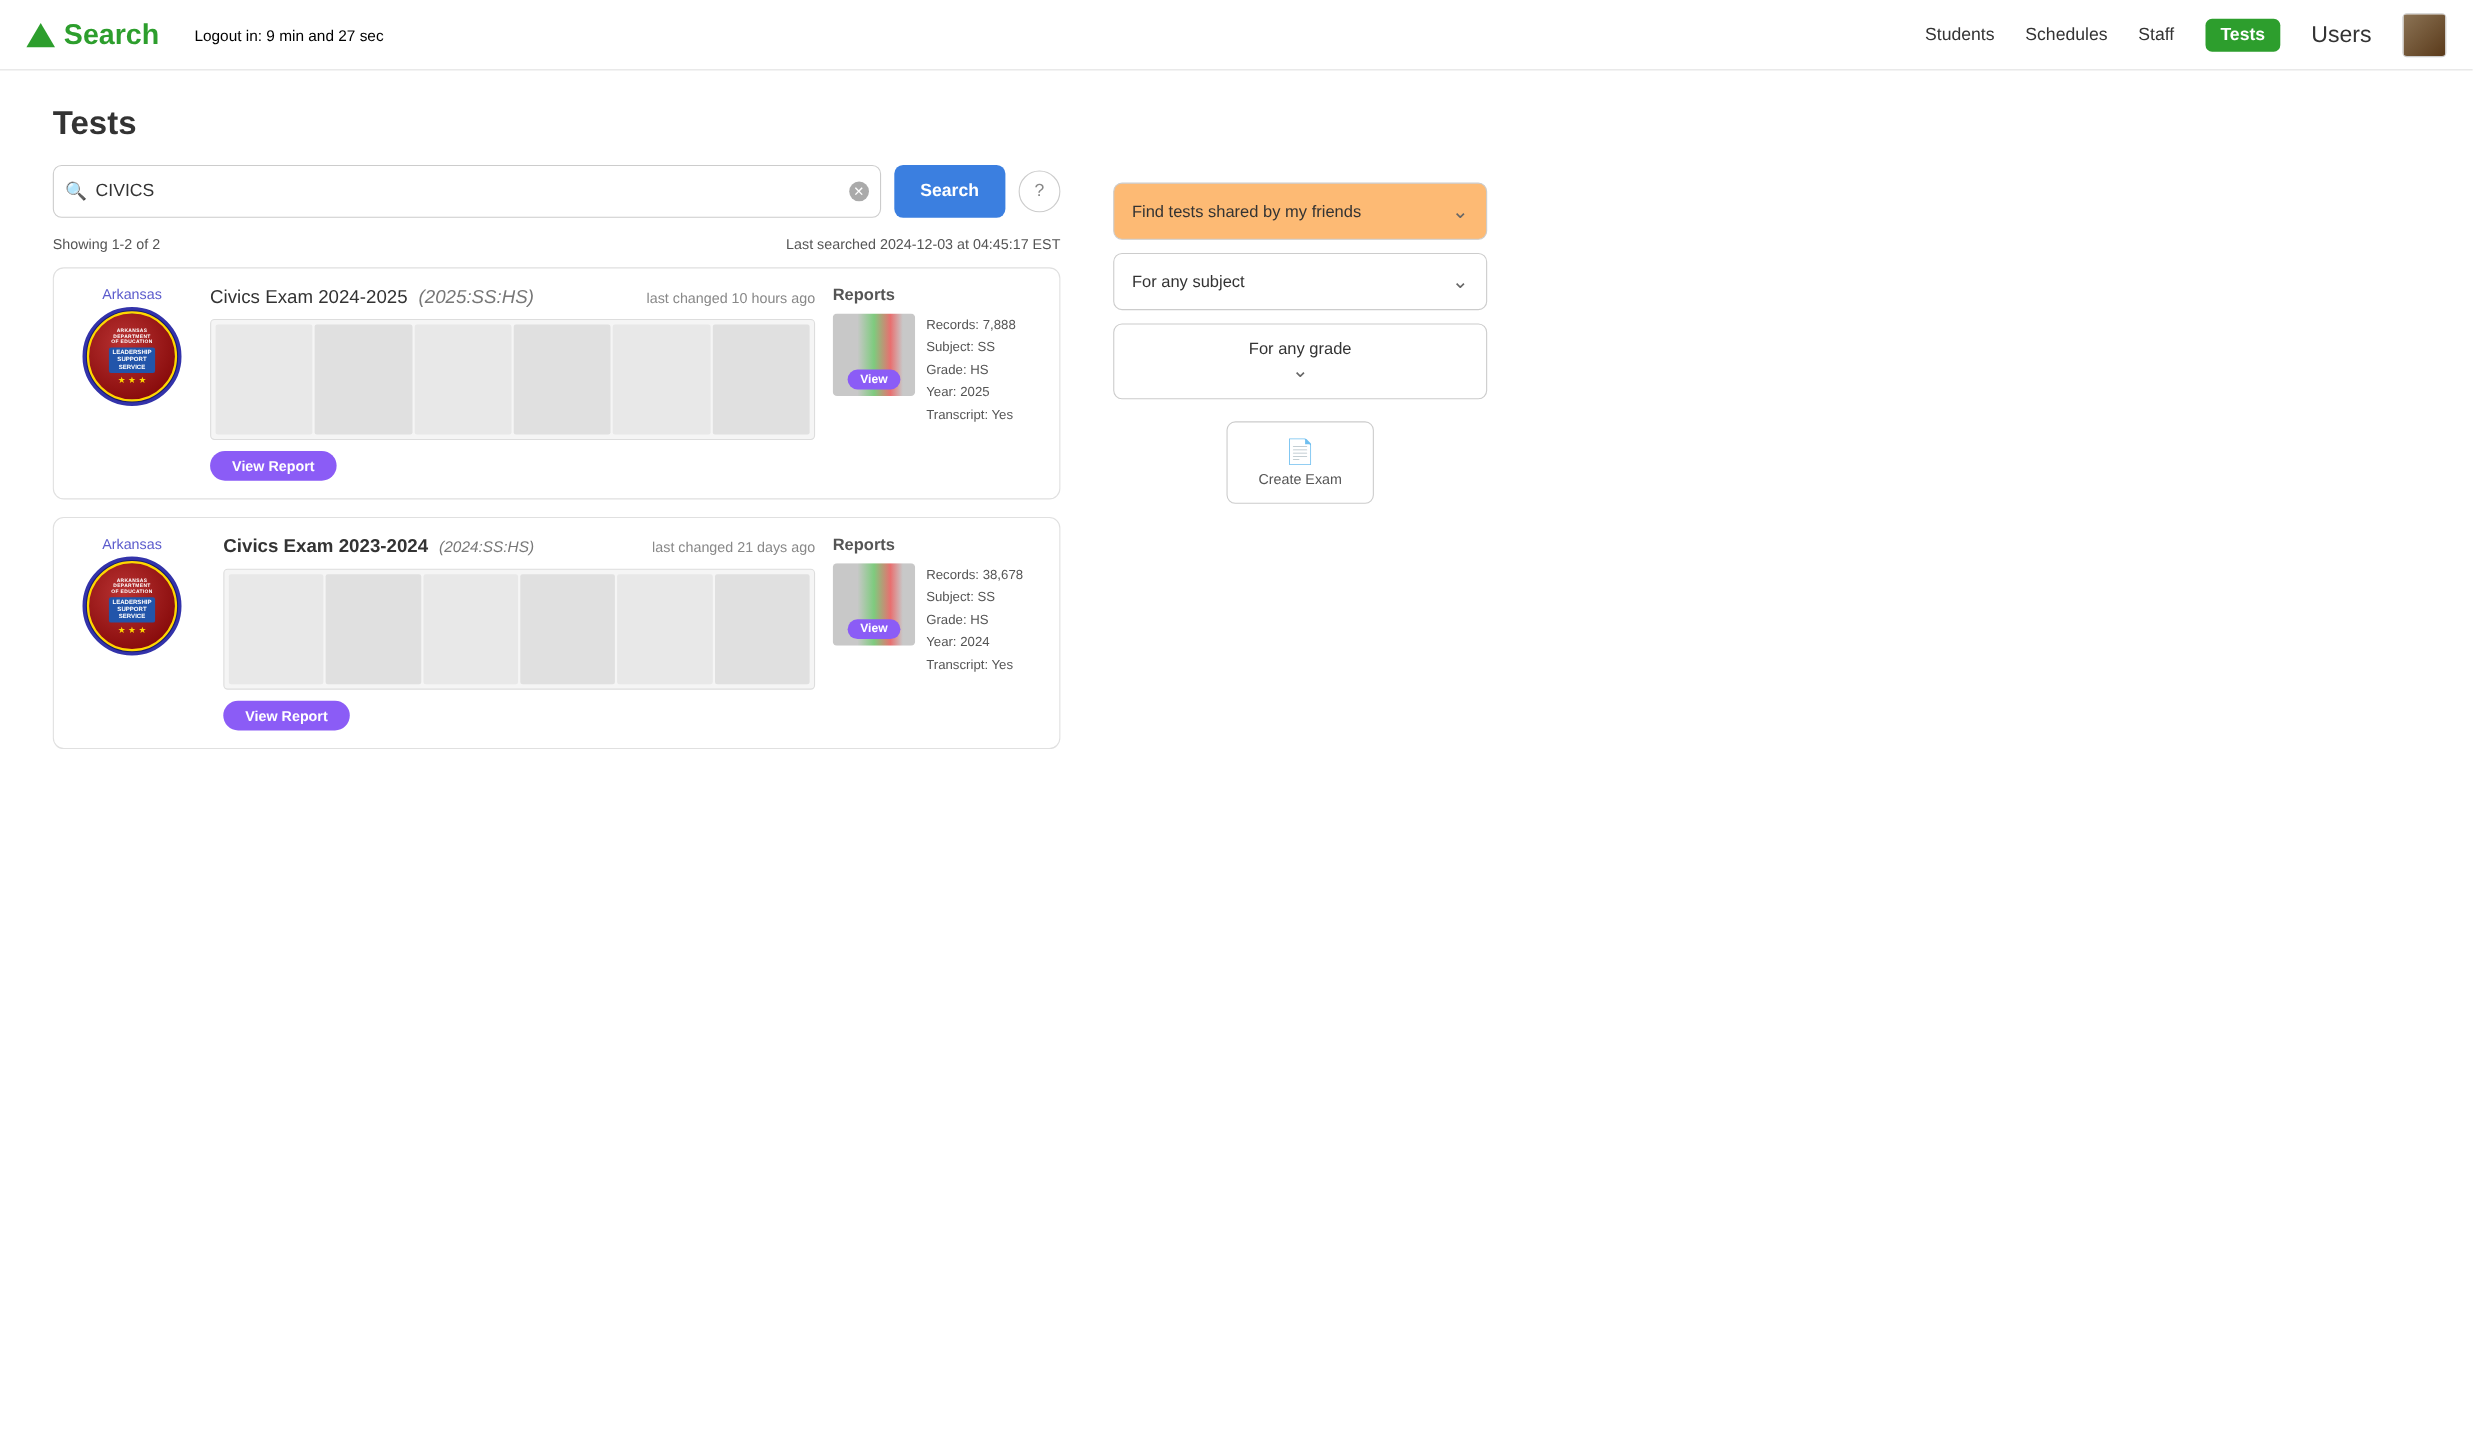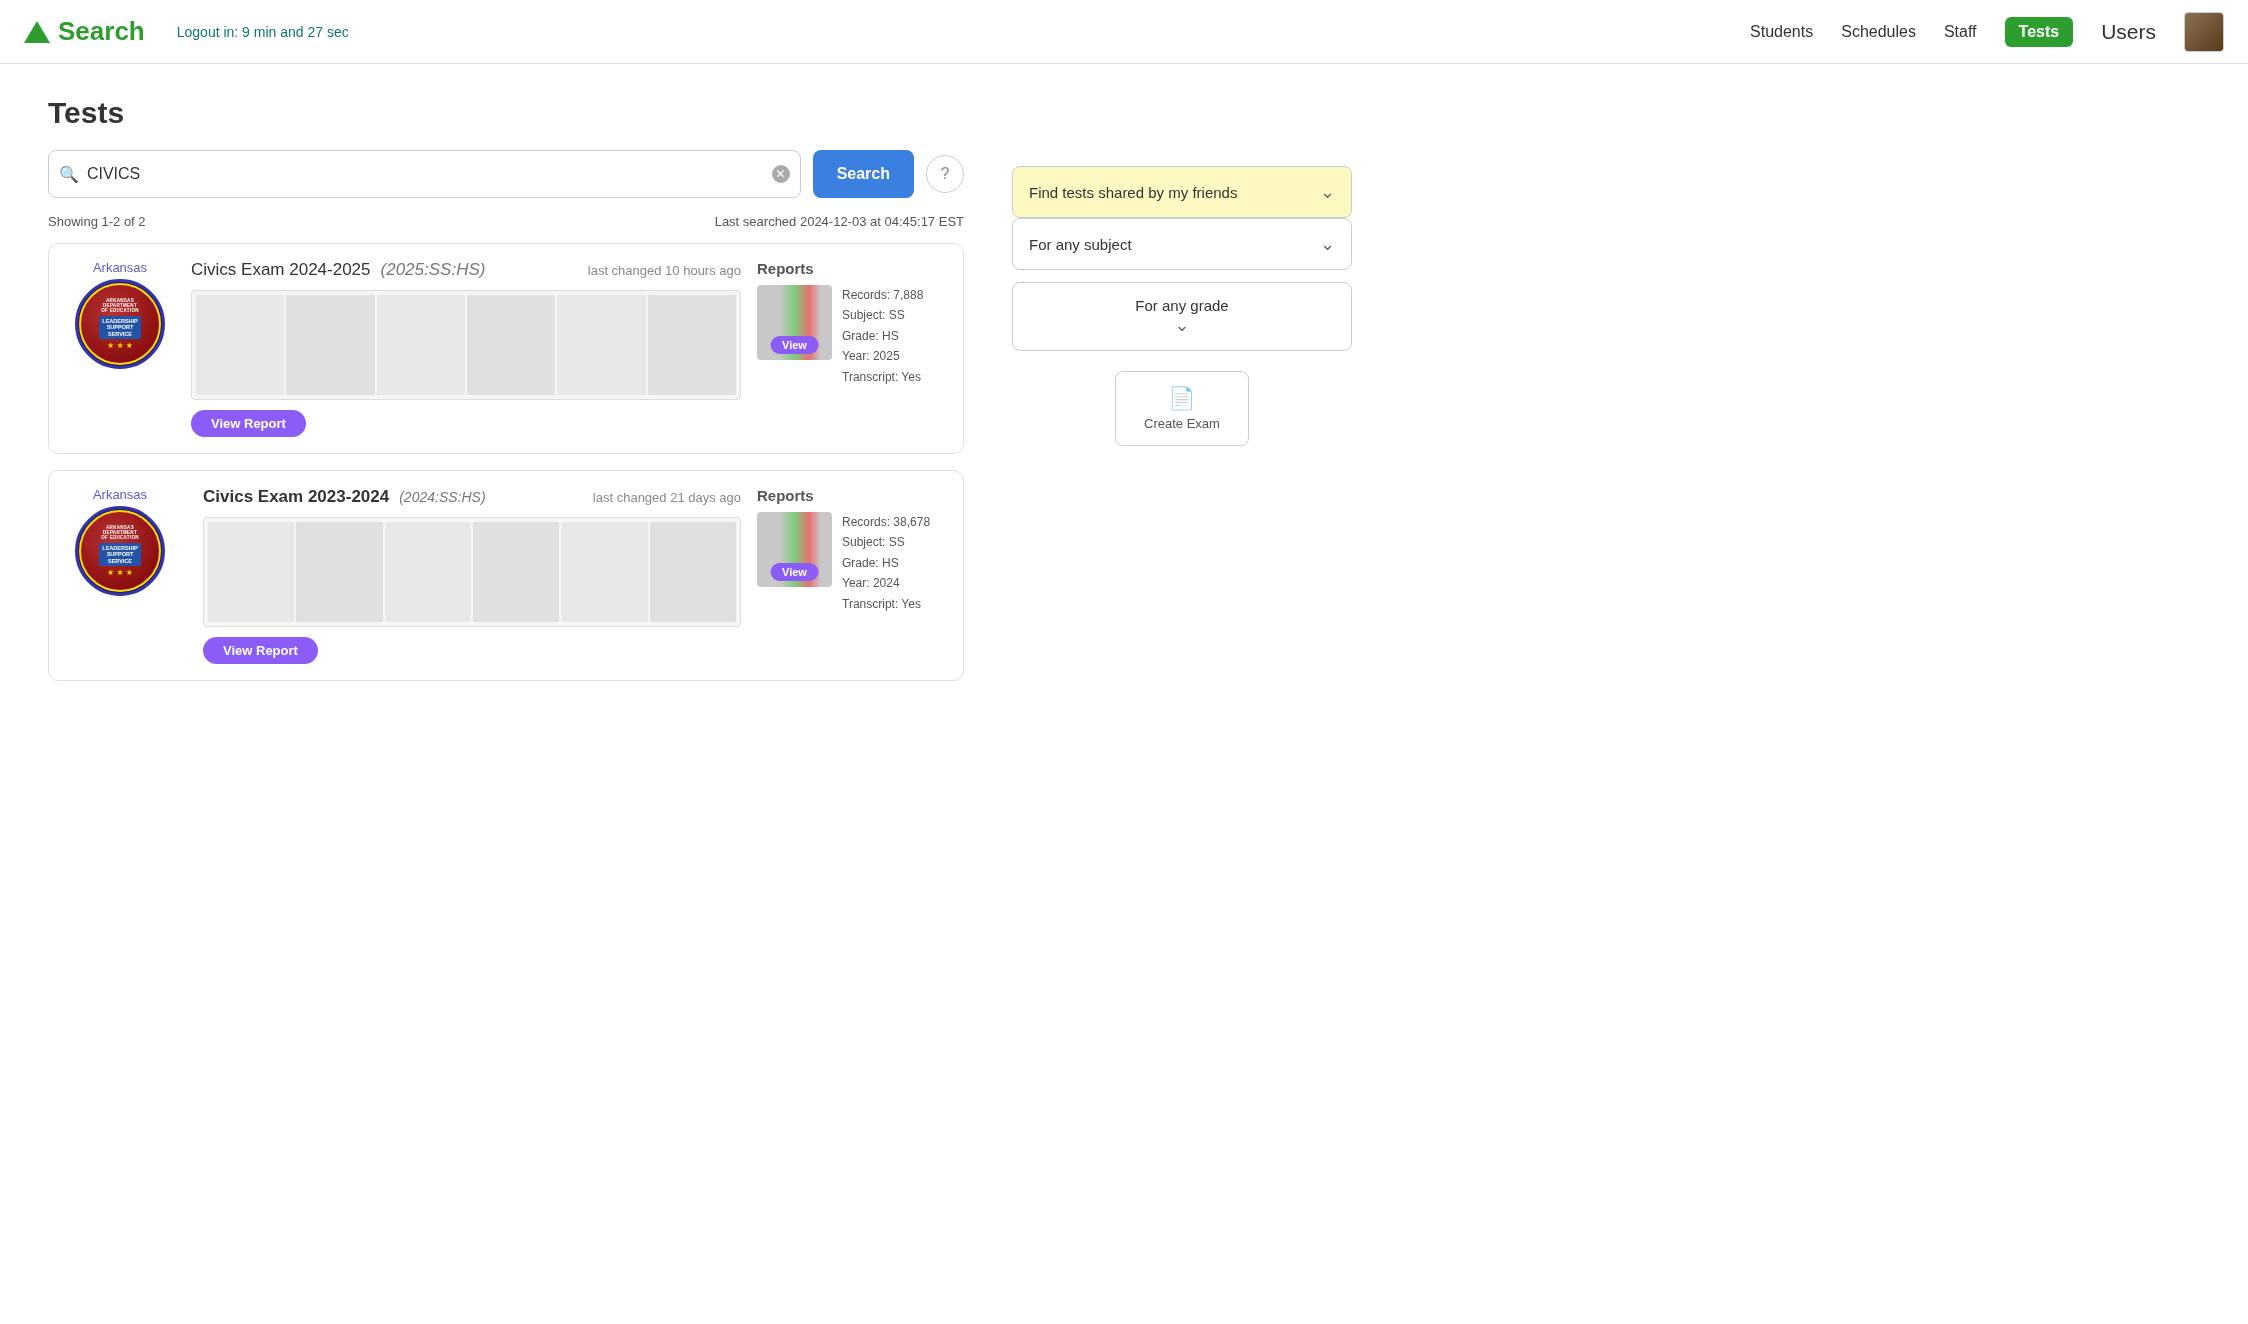--- a/index.html
+++ b/index.html
@@ -6,21 +6,21 @@
     body { font-family: -apple-system, BlinkMacSystemFont, 'Segoe UI', Arial, sans-serif; background: #fff; color: #333; font-size: 14px; }
   </style>
 </head>
 <body>
 
 <div style="display:flex;align-items:center;padding:0 24px;height:64px;border-bottom:1px solid #e0e0e0;background:#fff;">
   <div style="display:flex;align-items:center;gap:8px;cursor:pointer;">
     <div style="width:0;height:0;border-left:13px solid transparent;border-right:13px solid transparent;border-bottom:22px solid #2d9e2d;"></div>
     <span style="font-size:26px;font-weight:700;color:#2d9e2d;">Search</span>
   </div>
-  <span style="margin-left:32px;color:#0f766e;font-size:14px;">Logout in: 9 min and 27 sec</span>
+  <span style="margin-left:32px;color:#000000;font-size:14px;">Logout in: 9 min and 27 sec</span>
   <nav style="margin-left:auto;display:flex;align-items:center;gap:28px;">
     <a style="font-size:16px;font-weight:500;color:#333;text-decoration:none;cursor:pointer;">Students</a>
     <a style="font-size:16px;font-weight:500;color:#333;text-decoration:none;cursor:pointer;">Schedules</a>
     <a style="font-size:16px;font-weight:500;color:#333;text-decoration:none;cursor:pointer;">Staff</a>
     <a style="font-size:16px;font-weight:600;color:#fff;text-decoration:none;cursor:pointer;background:#2d9e2d;padding:6px 14px;border-radius:6px;">Tests</a>
     <a style="font-size:21px;font-weight:500;color:#333;text-decoration:none;cursor:pointer;">Users</a>
     <div style="width:40px;height:40px;border-radius:4px;overflow:hidden;cursor:pointer;border:1px solid #ccc;">
       <div style="width:100%;height:100%;background:linear-gradient(135deg,#8B7355,#5a3a1a);"></div>
     </div>
   </nav>
@@ -143,21 +143,21 @@
               <div>Year: 2024</div>
               <div>Transcript: Yes</div>
             </div>
           </div>
         </div>
       </div>
     </div>
 
     <div style="width:340px;flex-shrink:0;padding-top:70px;">
 
-      <div style="display:flex;align-items:center;justify-content:space-between;border:1.5px solid #ccc;border-radius:8px;padding:14px 16px;cursor:pointer;background:#fef9c3;font-size:15px;color:#333;">
+      <div style="display:flex;align-items:center;justify-content:space-between;border:1.5px solid #ccc;border-radius:8px;padding:14px 16px;margin-bottom:12px;cursor:pointer;background:#fdba74;font-size:15px;color:#333;">
         <span>Find tests shared by my friends</span>
         <span style="font-size:18px;color:#666;">⌄</span>
       </div>
 
       <div style="display:flex;align-items:center;justify-content:space-between;border:1.5px solid #ccc;border-radius:8px;padding:14px 16px;margin-bottom:12px;cursor:pointer;background:#fff;font-size:15px;color:#333;">
         <span>For any subject</span>
         <span style="font-size:18px;color:#666;">⌄</span>
       </div>
 
       <div style="display:flex;align-items:center;justify-content:space-between;border:1.5px solid #ccc;border-radius:8px;padding:14px 16px;margin-bottom:20px;cursor:pointer;background:#fff;font-size:15px;color:#333;flex-direction:column;">

